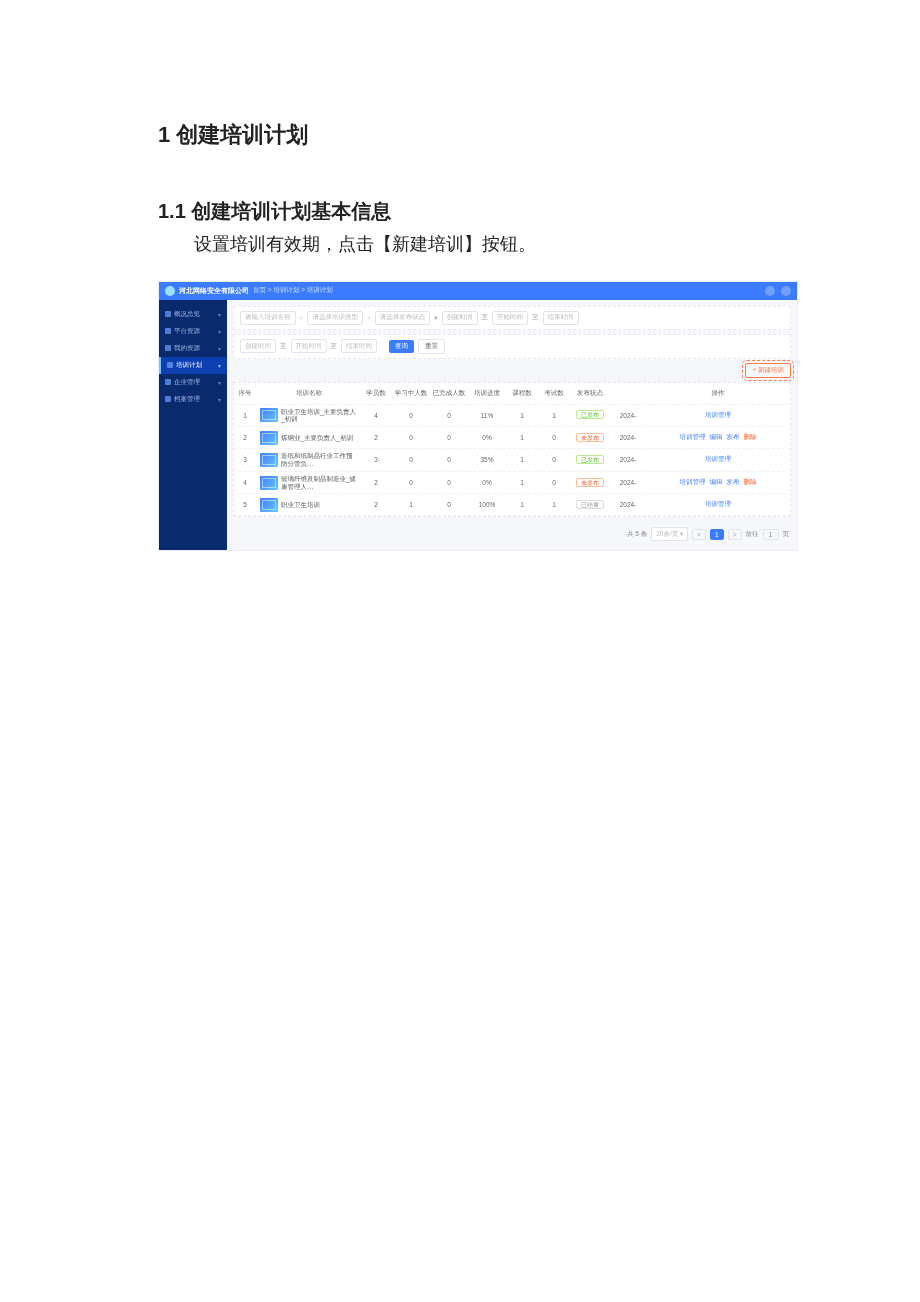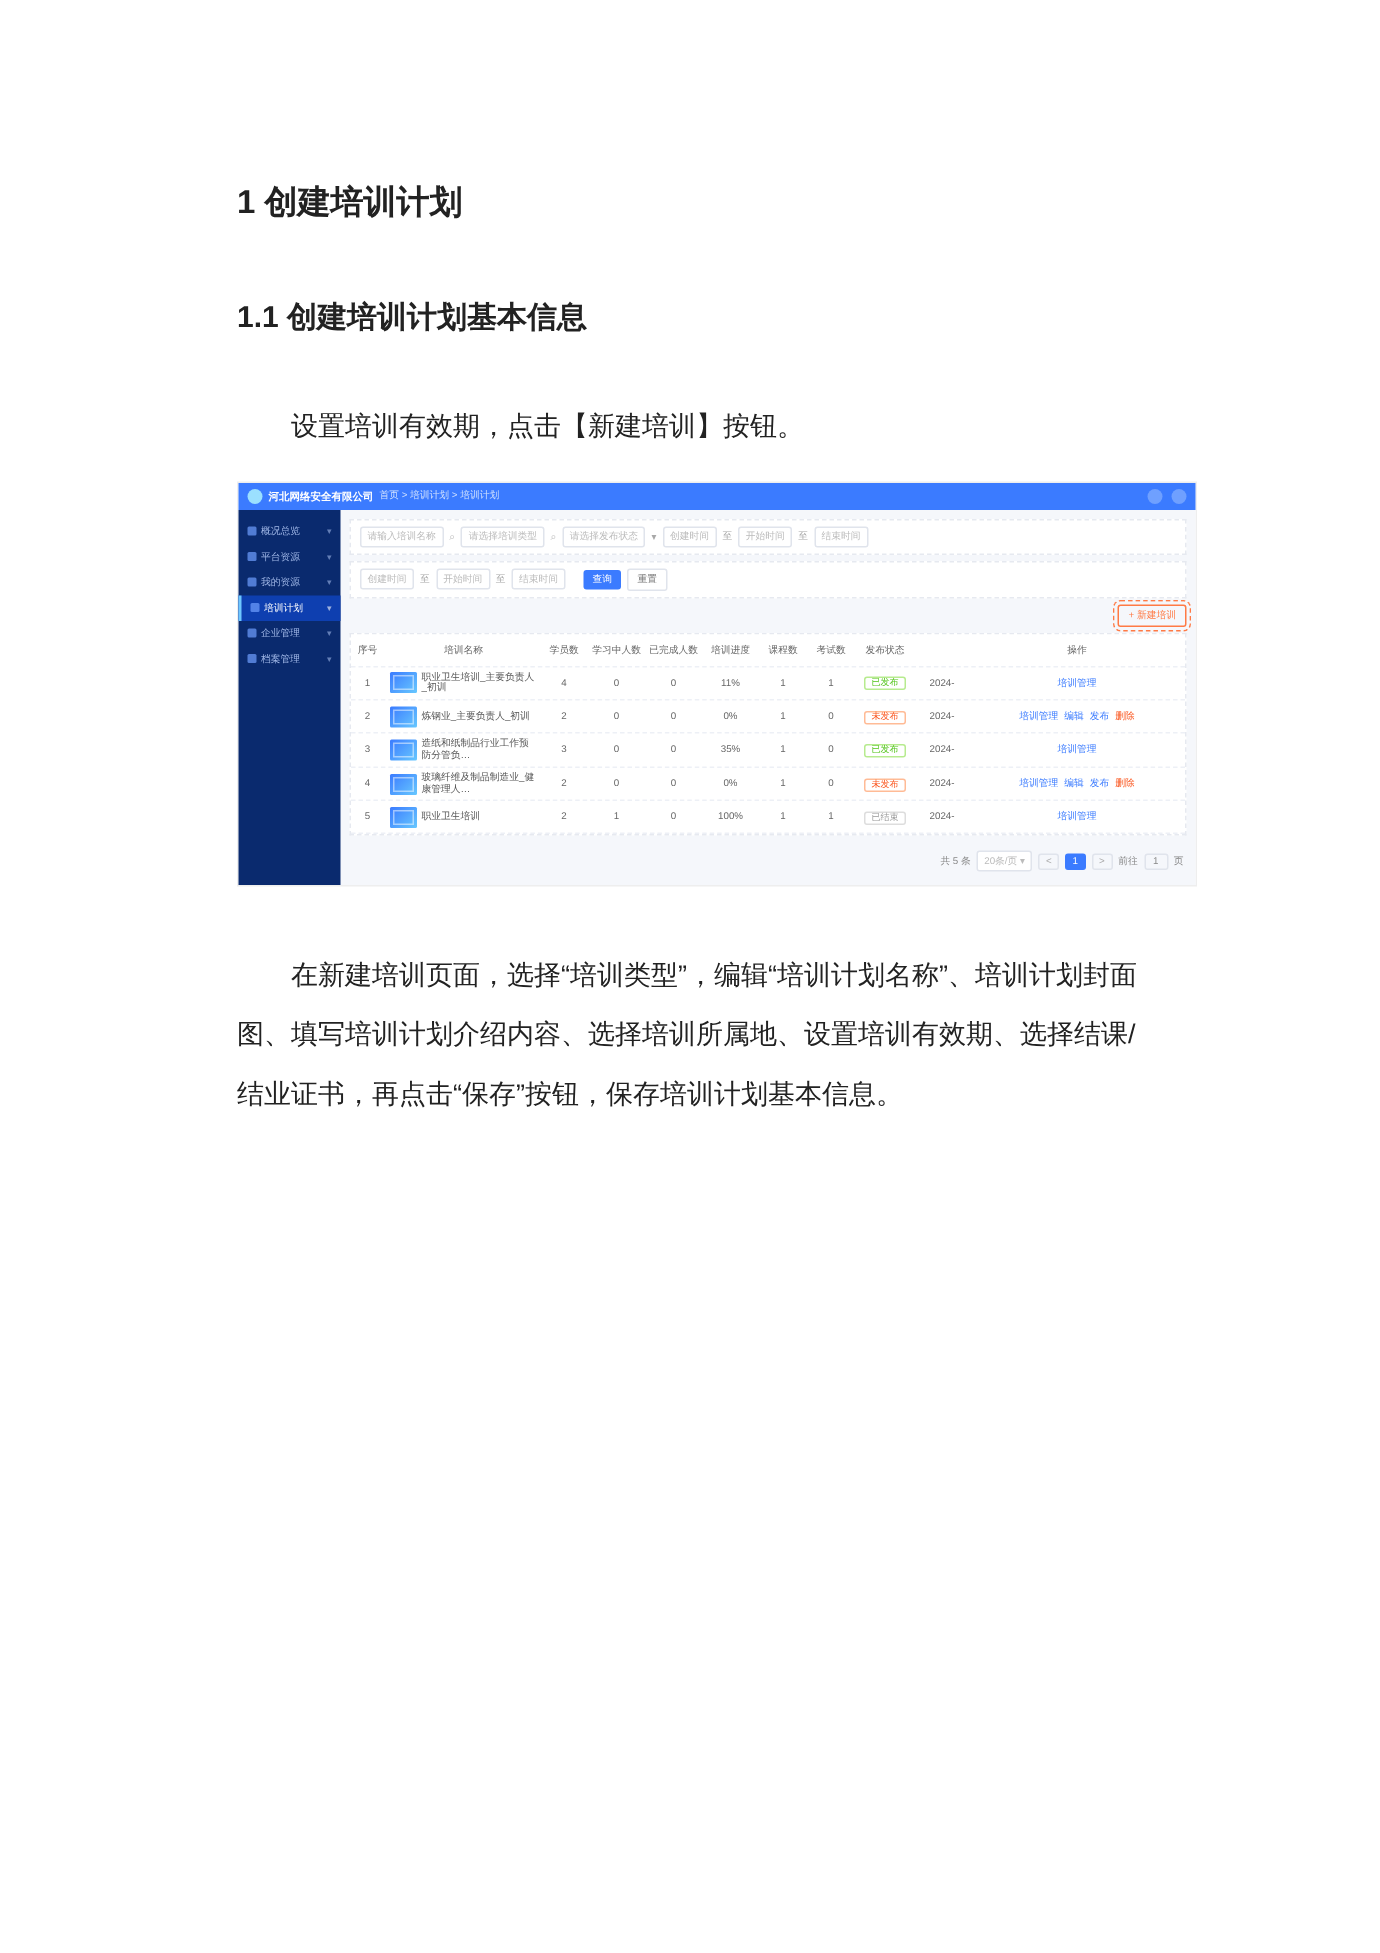--- a/index.html
+++ b/index.html
@@ -1,19 +1,19 @@
 <!DOCTYPE html>
 <html><head>
 <meta charset="utf-8">
 <style>
   * { box-sizing: border-box; margin: 0; padding: 0; }
   body { font-family: "Microsoft YaHei", Arial, sans-serif; background: #fff; color: #222; }
   .page { width: 804px; margin: 0 auto; padding: 120px 100px 60px 100px; }
   .h1 { font-size: 22px; font-weight: bold; margin-bottom: 48px; }
-  .h2 { font-size: 20px; font-weight: bold; margin-bottom: 40px; }
+  .h2 { font-size: 20px; font-weight: bold; }
   .para { font-size: 18px; line-height: 2.2; text-indent: 2em; margin-bottom: 16px; }
   .screenshot { width: 640px; margin: 8px 0 40px 0; font-size: 7px; border: 1px solid #eee; }
   .ss-topbar { height: 18px; background: #3b7bff; color: #fff; display: flex; align-items: center; padding: 0 6px; justify-content: space-between; }
   .ss-topbar-left { display: flex; align-items: center; gap: 4px; }
   .ss-logo { width: 10px; height: 10px; background: #9be0ff; border-radius: 50%; }
   .ss-brand { font-weight: bold; }
   .ss-breadcrumb { color: #cfe0ff; font-size: 6.5px; }
   .ss-topbar-right { display: flex; gap: 6px; align-items: center; }
   .ss-topicon { width: 10px; height: 10px; background: #6fa0ff; border-radius: 50%; display: inline-block; }
   .ss-body { display: flex; background: #f5f7fb; }
@@ -271,14 +271,13 @@
           <span class="ss-page-btn act">1</span>
           <span class="ss-page-btn">&gt;</span>
           <span>前往</span>
           <span class="ss-page-input">1</span>
           <span>页</span>
         </div>
       </div>
     </div>
   </div>
 
-  <p class="para">在新建培训页面，选择“培训类型”，编辑“培训计划名称”、培训计划封面图、填写培训计划介绍内容、选择培训所属地、设置培训有效期、选择结课/结业证书，再点击“保存”按钮，保存培训计划基本信息。</p>
 </div>
 
 </body></html>

